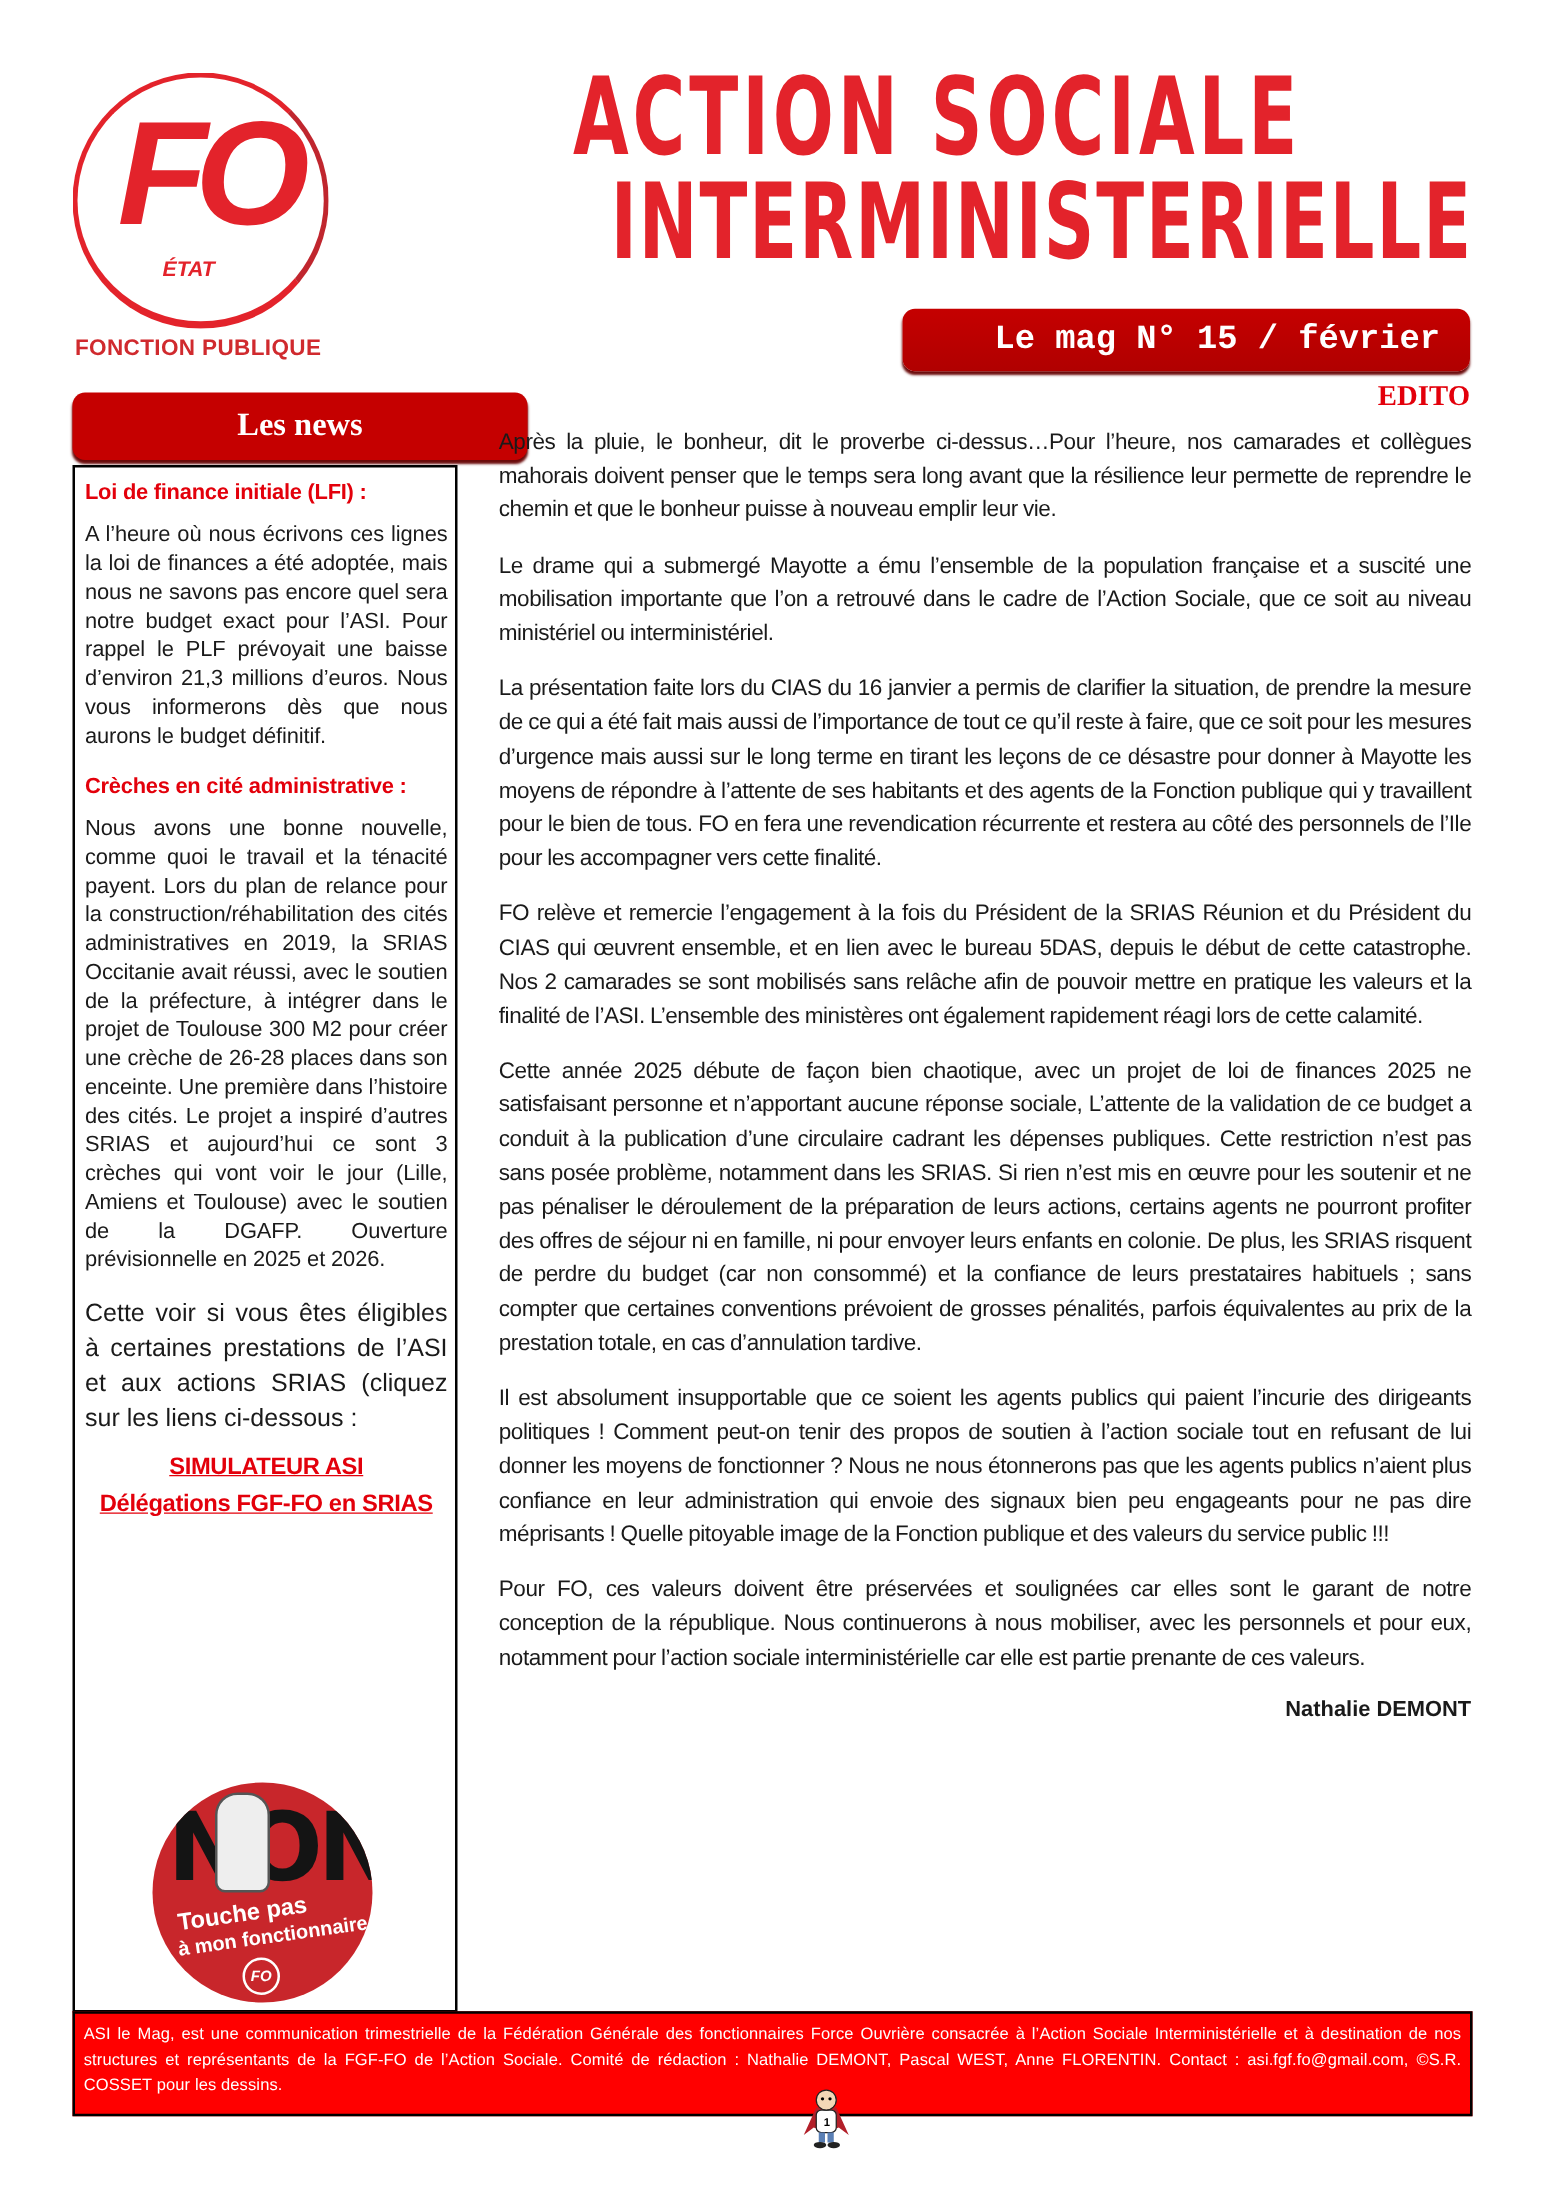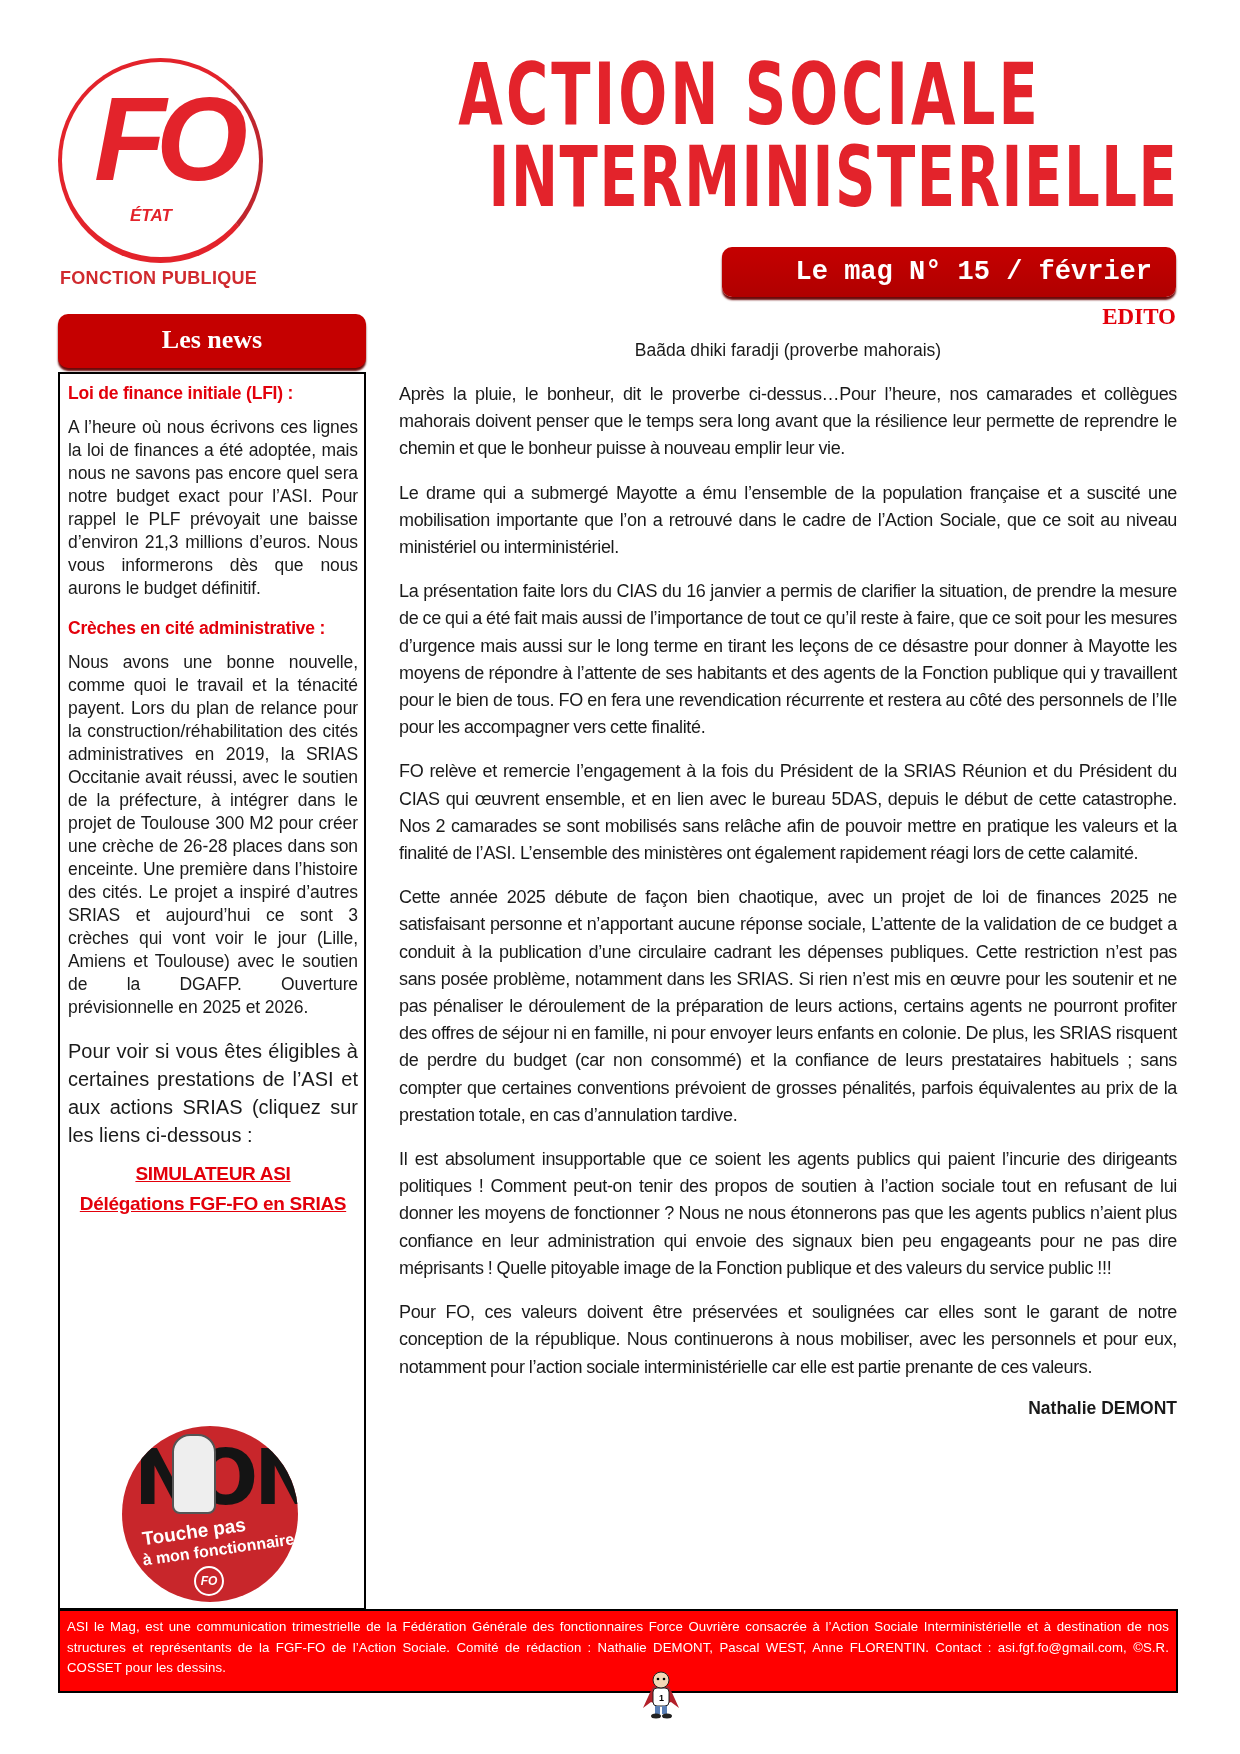--- a/index.html
+++ b/index.html
@@ -25,21 +25,21 @@
   .mast-l1 span, .mast-l2 span { display: inline-block; transform: scaleX(0.78); transform-origin: right center; }
 
   .issue-banner { position: absolute; left: 722px; top: 247px; width: 454px; height: 50px;
     background: linear-gradient(#c50000, #b00000); border-radius: 10px;
     box-shadow: 0 3px 2px #6b0a0a; color: #fff; text-align: right; padding-right: 24px;
     font-family: Liberation Mono, monospace; font-weight: bold; font-size: 27px; line-height: 50px; }
   .edito-label { position: absolute; right: 64px; top: 304px; color: #e3000b;
     font-family: "Liberation Serif", serif; font-weight: bold; font-size: 23px; }
 
   
-  .news-header { position: absolute; left: 58px; top: 314px; width: 308px; height: 54px;
+  .news-header { position: absolute; left: 58px; top: 314px; width: 364px; height: 54px;
     background: #c50000; border-radius: 10px; box-shadow: 0 3px 2px #6b0a0a;
     color: #fff; text-align: center; font-family: "Liberation Serif", serif; font-weight: bold;
     font-size: 26px; line-height: 52px; }
   .news-box { position: absolute; left: 58px; top: 372px; width: 308px; height: 1238px;
     border: 2px solid #000; padding: 9px 6px 0 8px; }
   .news-h { color: #e3000b; font-weight: bold; font-size: 17.5px; margin-bottom: 12px; letter-spacing: -0.2px; }
   .news-p { font-size: 17.5px; line-height: 23px; text-align: justify; color: #1a1a1a; margin-bottom: 18px; letter-spacing: -0.1px; }
   .news-cta { font-size: 20px; line-height: 28px; text-align: justify; margin-bottom: 14px; color: #1a1a1a; }
   .news-link { display: block; text-align: center; color: #e3000b; font-weight: bold; font-size: 19px;
     text-decoration: underline; margin-bottom: 8px; letter-spacing: -0.3px; }
@@ -87,35 +87,34 @@
 
 <div class="issue-banner">Le mag  N° 15 / février 2025</div>
 <div class="edito-label">EDITO</div>
 
 <div class="news-header">Les news</div>
 <div class="news-box">
   <div class="news-h">Loi de finance initiale (LFI) :</div>
   <p class="news-p">A l’heure où nous écrivons ces lignes la loi de finances a été adoptée, mais nous ne savons pas encore quel sera notre budget exact pour l’ASI. Pour rappel le PLF prévoyait une baisse d’environ 21,3 millions d’euros. Nous vous informerons dès que nous aurons le budget définitif.</p>
   <div class="news-h">Crèches en cité administrative :</div>
   <p class="news-p">Nous avons une bonne nouvelle, comme quoi le travail et la ténacité payent. Lors du plan de relance pour la construction/réhabilitation des cités administratives en 2019, la SRIAS Occitanie avait réussi, avec le soutien de la préfecture, à intégrer dans le projet de Toulouse 300 M2 pour créer une crèche de 26-28 places dans son enceinte. Une première dans l’histoire des cités. Le projet a inspiré d’autres SRIAS et aujourd’hui ce sont 3 crèches qui vont voir le jour (Lille, Amiens et Toulouse) avec le soutien de la DGAFP. Ouverture prévisionnelle en 2025 et 2026.</p>
-  <p class="news-cta">Pour voir si vous êtes éligibles à certaines prestations de l’ASI et aux actions SRIAS (cliquez sur les liens ci-dessous :</p>
+  <p class="news-cta">Cette voir si vous êtes éligibles à certaines prestations de l’ASI et aux actions SRIAS (cliquez sur les liens ci-dessous :</p>
   <a class="news-link">SIMULATEUR ASI</a>
   <a class="news-link">Délégations FGF-FO en SRIAS</a>
 
   <div class="stamp">
     <div class="stamp-non">NON!</div>
     <div class="stamp-fist"></div>
     <div class="stamp-t1">Touche pas</div>
     <div class="stamp-t2">à mon fonctionnaire</div>
     <div class="stamp-fo">FO</div>
   </div>
 </div>
 
 <div class="main">
-  <div class="proverb">Baãda dhiki faradji  (proverbe mahorais)</div>
   <p class="para">Après la pluie, le bonheur, dit le proverbe ci-dessus…Pour l’heure, nos camarades et collègues mahorais doivent penser que le temps sera long avant que la résilience leur permette de reprendre le chemin et que le bonheur puisse à nouveau emplir leur vie.</p>
   <p class="para">Le drame qui a submergé Mayotte a ému l’ensemble de la population française et a suscité une mobilisation importante que l’on a retrouvé dans le cadre de l’Action Sociale, que ce soit au niveau ministériel ou interministériel.</p>
   <p class="para">La présentation faite lors du CIAS du 16 janvier a permis de clarifier la situation, de prendre la mesure de ce qui a été fait mais aussi de l’importance de tout ce qu’il reste à faire, que ce soit pour les mesures d’urgence mais aussi sur le long terme en tirant les leçons de ce désastre pour  donner à Mayotte les moyens de répondre à l’attente de ses habitants et des agents de la Fonction publique qui y travaillent pour le bien de tous. FO en fera une revendication récurrente et restera au côté des personnels de l’Ile pour les accompagner vers cette finalité.</p>
   <p class="para">FO relève et remercie l’engagement à la fois du Président de la SRIAS Réunion et du Président du CIAS qui œuvrent ensemble, et en lien avec le bureau 5DAS, depuis le début de cette catastrophe. Nos 2 camarades se sont mobilisés sans relâche afin de pouvoir mettre en pratique  les valeurs et la finalité de l’ASI. L’ensemble des ministères ont également rapidement réagi lors de cette calamité.</p>
   <p class="para">Cette année 2025 débute de façon bien chaotique, avec un projet de loi de finances 2025 ne satisfaisant personne et n’apportant aucune réponse sociale, L’attente de la validation de ce budget a conduit à la publication d’une circulaire cadrant les dépenses publiques. Cette restriction n’est pas sans posée problème, notamment dans les SRIAS. Si rien n’est mis en œuvre pour les soutenir et ne pas pénaliser le déroulement de la préparation de leurs actions, certains agents ne pourront profiter des offres de séjour ni en famille, ni pour envoyer leurs enfants en colonie. De plus, les SRIAS risquent de perdre du budget (car non consommé) et la confiance de leurs prestataires habituels ; sans compter que certaines conventions prévoient de grosses pénalités, parfois équivalentes au prix de la prestation totale, en cas d’annulation tardive.</p>
   <p class="para">Il est absolument insupportable que ce soient les agents publics qui paient l’incurie des dirigeants politiques ! Comment peut-on tenir des propos de soutien à l’action sociale tout en refusant de lui donner les moyens de fonctionner ? Nous ne nous étonnerons pas que les agents publics n’aient plus confiance en leur administration qui envoie des signaux bien peu engageants pour ne pas dire méprisants ! Quelle pitoyable image de la Fonction publique et des valeurs du service public !!!</p>
   <p class="para">Pour FO, ces valeurs doivent être préservées et soulignées car elles sont le garant de notre conception de la république. Nous continuerons à nous mobiliser, avec les personnels et pour eux, notamment pour l’action sociale interministérielle car elle est partie prenante de ces valeurs.</p>
   <div class="signature">Nathalie DEMONT</div>
 </div>
 

